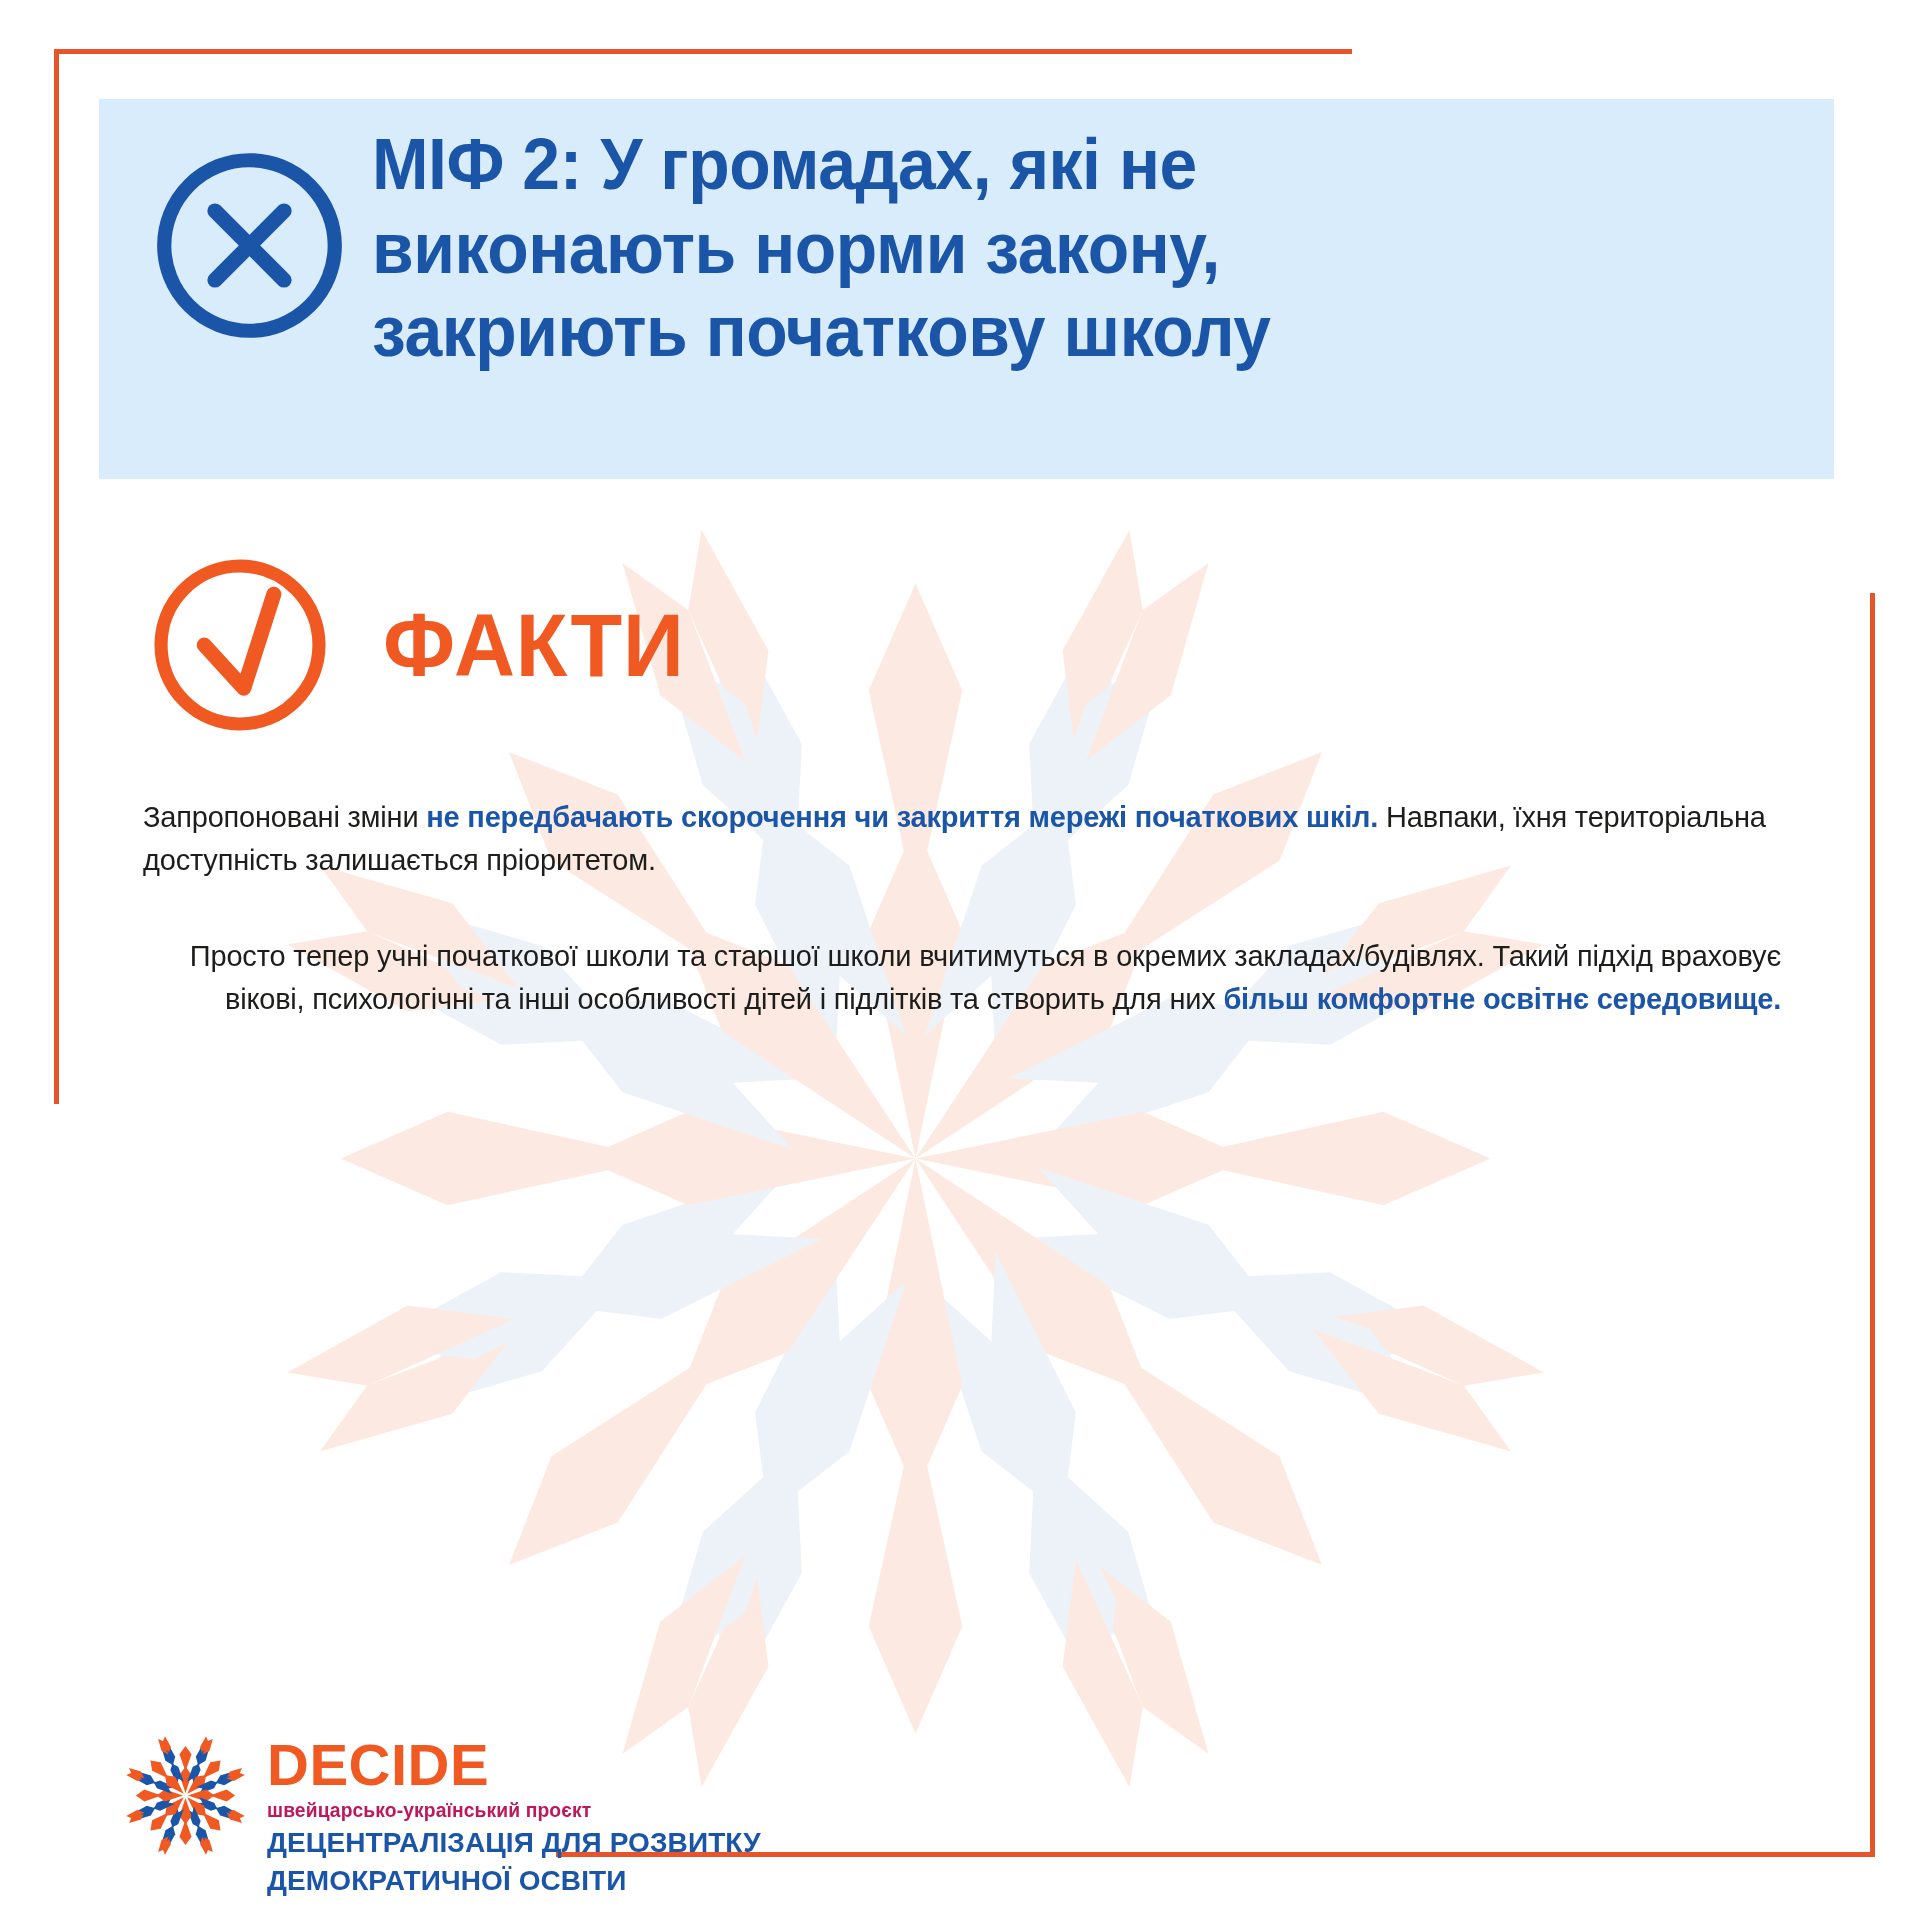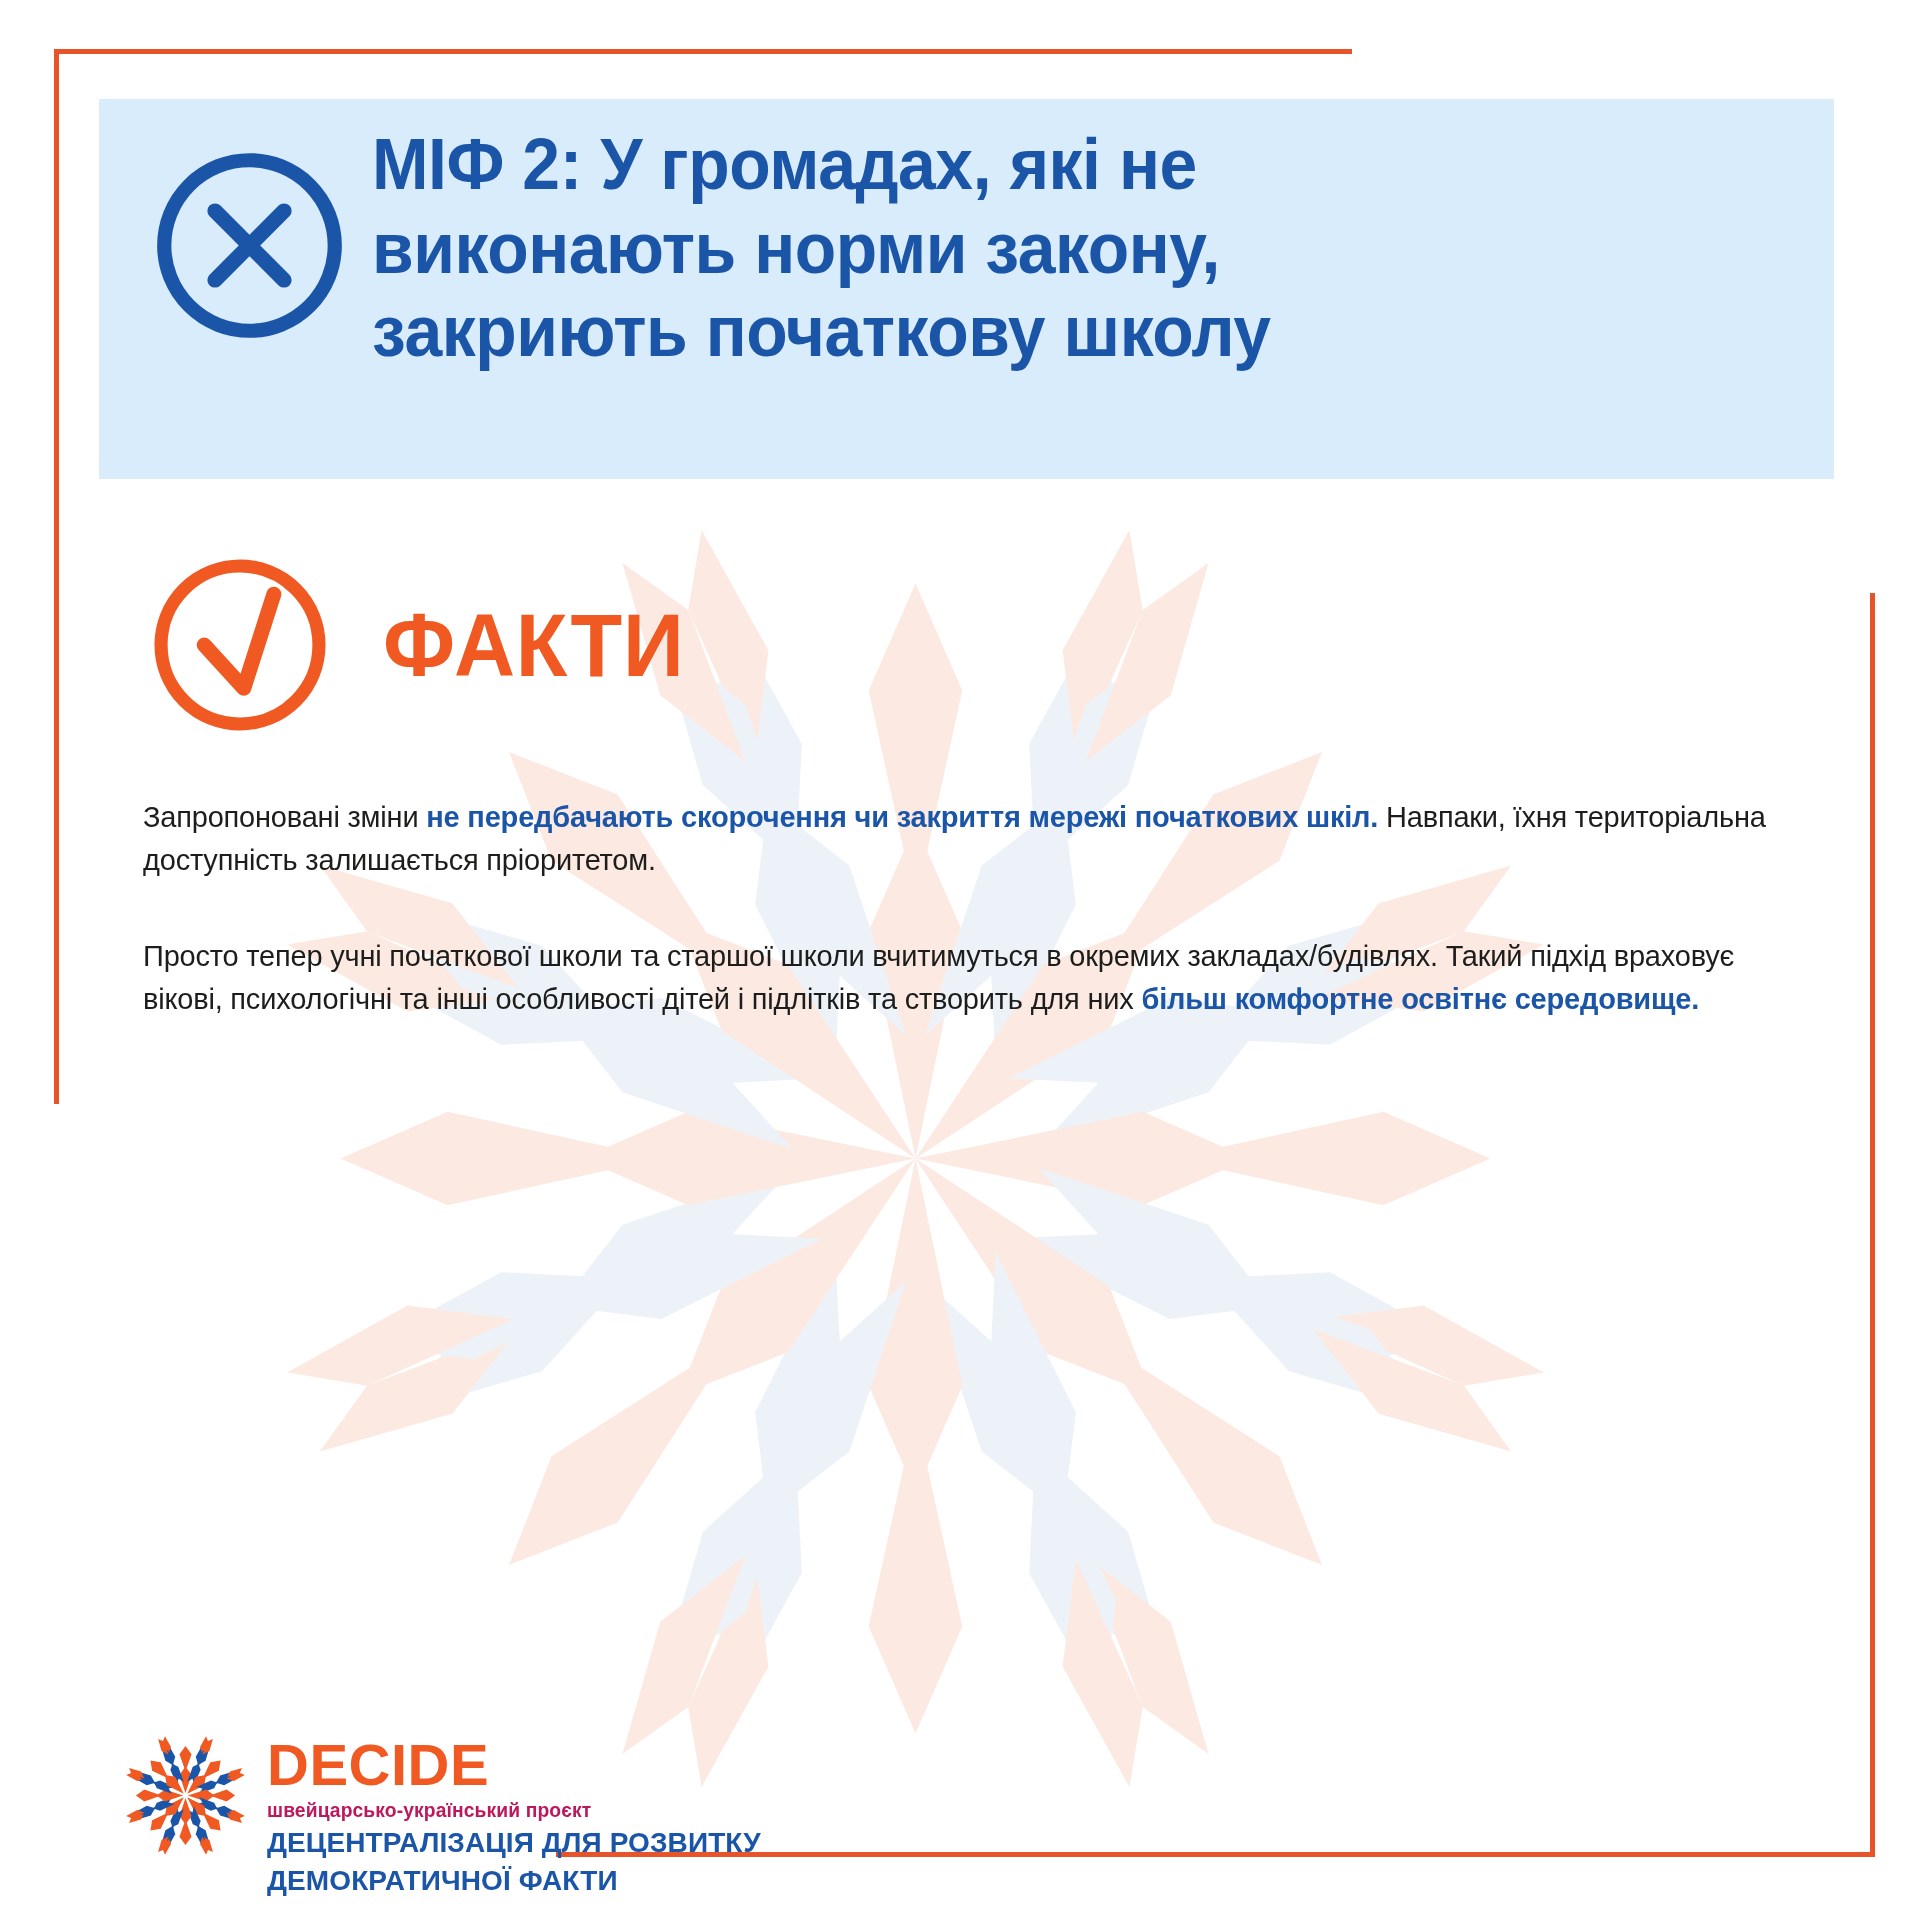--- a/index.html
+++ b/index.html
@@ -98,21 +98,21 @@
     left: 143px;
     top: 796px;
     width: 1638px;
     z-index: 2;
     color: #1D1D1B;
     font-size: 29px;
     line-height: 1.48;
     letter-spacing: -0.2px;
   }
   #body-copy p { margin: 0 0 53px 0; }
-  #body-copy p:last-child { margin-bottom: 0; }
+  #body-copy p:last-child { margin-bottom: 0; text-align: right; }
   .hl { color: #1B55A8; font-weight: 700; }
 
   
   #logo-block {
     position: absolute;
     left: 125px;
     top: 1731px;
     z-index: 2;
     display: flex;
     align-items: flex-start;
@@ -239,18 +239,18 @@
         <use href="#lg-arm" transform="rotate(180 100 100)"></use>
         <use href="#lg-arm" transform="rotate(225 100 100)"></use>
         <use href="#lg-arm" transform="rotate(270 100 100)"></use>
         <use href="#lg-arm" transform="rotate(315 100 100)"></use>
       </g>
     </svg>
     <div id="logo-words">
       <div id="logo-name">DECIDE</div>
       <div id="logo-sub1">швейцарсько-український проєкт</div>
       <div id="logo-sub2">ДЕЦЕНТРАЛІЗАЦІЯ ДЛЯ РОЗВИТКУ</div>
-      <div id="logo-sub2">ДЕМОКРАТИЧНОЇ ФАКТИ</div>
+      <div id="logo-sub2">ДЕМОКРАТИЧНОЇ ОСВІТИ</div>
     </div>
   </div>
 
 </div>
 
 
 </body></html>

